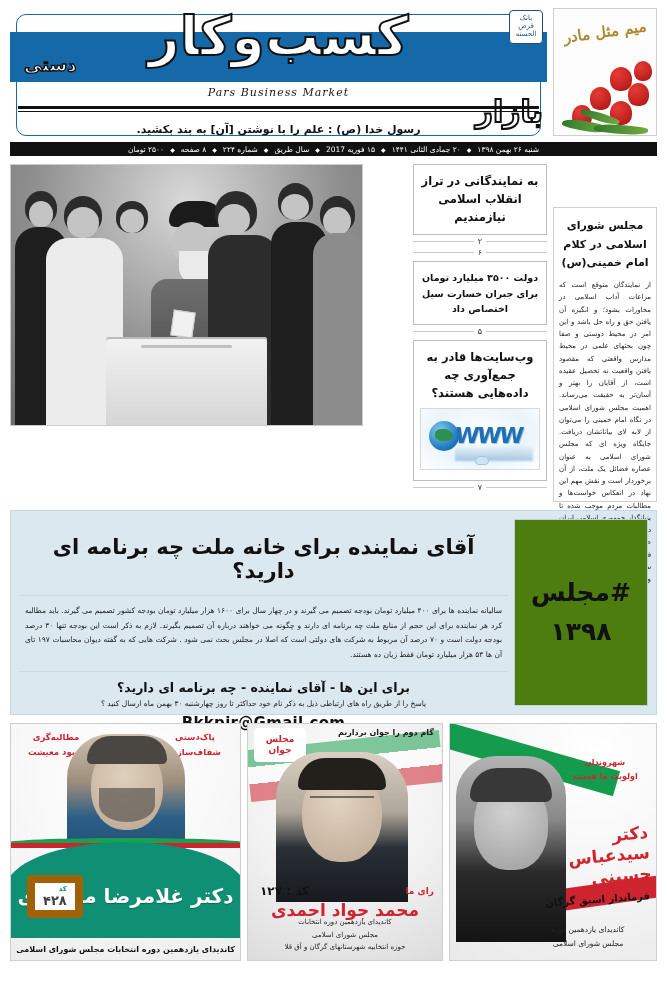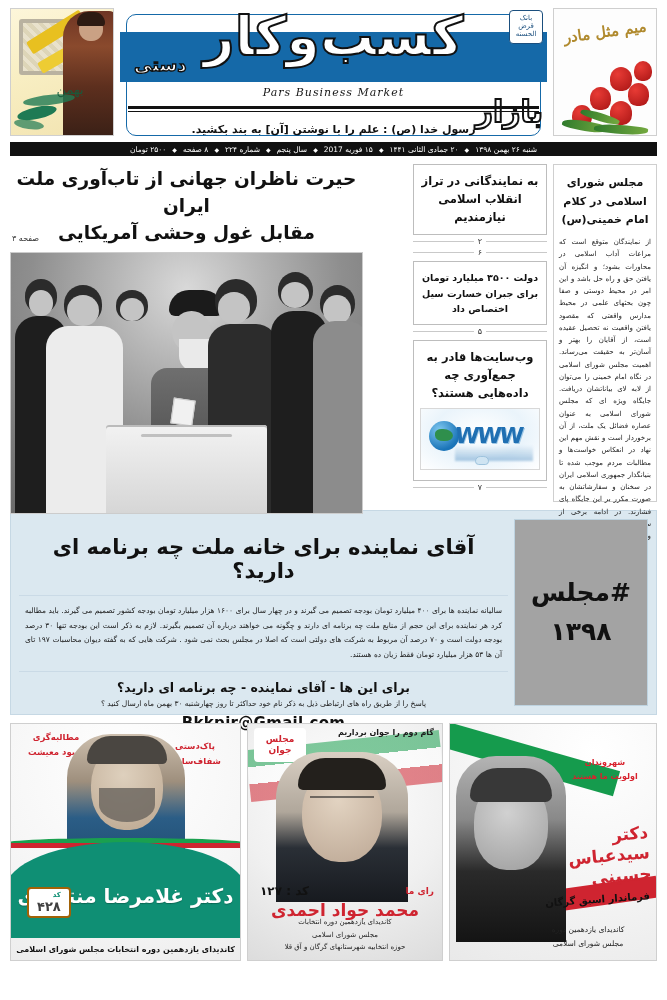--- a/index.html
+++ b/index.html
@@ -142,21 +142,21 @@
     gap:6px; font-size:7.5px; direction:rtl; white-space:nowrap;
     padding: 0 6px;
   }
   .datebar .dot { color:#fff; font-size:6px; }
 
   
   .main {
     display:flex; flex-direction:row; gap:6px;
     margin: 8px 10px 0 10px; height: 338px;
   }
-  .col-right { flex:0 0 104px; }
+  .col-right { flex:0 0 104px;margin-top:43px; }
   .col-mid   { flex:0 0 168px;padding-left:44px; }
   .col-left  { flex:1 1 auto; }
 
   .imam-box { border:1px solid #cfcfcf; height:100%; padding:5px 5px 4px 5px; }
   .imam-title {
     text-align:center; font-size:11px; font-weight:700; line-height:1.7;
     color:#111; direction:rtl; padding:4px 0 6px;
   }
   .imam-body {
     font-size:7px; line-height:1.75; text-align:justify; color:#1a1a1a;
@@ -248,21 +248,21 @@
     background:#f3f1ec; transform: rotate(8deg); border:1px solid #cfcbc4;
   }
 
   
   .banner {
     margin: 8px 10px 0 10px; height: 205px;
     background:#dbe8f0; border:1px solid #c6d8e4;
     display:flex; flex-direction:row; gap:6px; padding:8px;
   }
   .banner-right {
-    flex:0 0 134px; background:#a3a3a3; border:1px solid #bed3e0;
+    flex:0 0 134px; background:#4d7c0f; border:1px solid #bed3e0;
     display:flex; align-items:center; justify-content:center;
   }
   .hashtag {
     direction:rtl; text-align:center; color:#111;
     font-size:25px; font-weight:800; line-height:1.55;
   }
   .banner-main { flex:1 1 auto; display:flex; flex-direction:column; }
   .banner-head {
     direction:rtl; text-align:center; font-size:21px; font-weight:800;
     color:#111; padding:16px 4px 12px;
@@ -417,21 +417,21 @@
   }
   .ad-3 .p-hair {
     position:absolute; left:20px; top:2px; width:80px; height:28px;
     background:#4a4641; border-radius:40px 40px 8px 8px;
   }
   .ad-3 .p-beard {
     position:absolute; left:32px; top:54px; width:56px; height:34px;
     background:#6e6862; border-radius:0 0 50% 50%; opacity:.85;
   }
   .ad-3 .sl-right {
-    position:absolute; right:10px; top:15px; width:70px;
+    position:absolute; right:10px; top:6px; width:70px;
     direction:rtl; text-align:center; color:#cf2430;
     font-size:8.5px; font-weight:700; line-height:1.8;
   }
   .ad-3 .sl-left {
     position:absolute; left:10px; top:6px; width:70px;
     direction:rtl; text-align:center; color:#cf2430;
     font-size:8.5px; font-weight:700; line-height:1.8;
   }
   .ad-3 .greenarc {
     position:absolute; left:-6px; right:-6px; bottom:22px; height:96px;
@@ -443,49 +443,37 @@
     border-radius:50% 50% 0 0;
   }
   .ad-3 .nm {
     position:absolute; left:0; right:0; bottom:52px;
     text-align:center; color:#ffffff; direction:rtl;
     font-size:20px; font-weight:800;
     text-shadow: 0 1px 1px rgba(0,0,0,.25);
   }
   .ad-3 .codebox {
     position:absolute; left:16px; bottom:42px;
-    background:#fff; border:2px solid #a16207; border-radius:4px;
+    background:#fff; border:8px solid #a16207; border-radius:4px;
     padding:2px 8px; text-align:right; direction:rtl;
   }
   .ad-3 .codebox .cl { font-size:7px; color:#0f8f74; font-weight:700; display:block; }
   .ad-3 .codebox .cv { font-size:13px; color:#404040; font-weight:800; display:block; }
   .ad-3 .foot {
     position:absolute; left:0; right:0; bottom:6px;
     text-align:center; color:#111; font-size:8px; font-weight:700; direction:rtl;
   }
 </style>
 </head>
 <body>
 
 <div class="page">
 
   <div class="masthead">
 
-    <div class="mast-side poster-rev">
-      <div class="frame-orn"></div>
-      <div class="yellow-band"></div>
-      <div class="yellow-band2"></div>
-      <div class="figure"></div>
-      <div class="fig-head"></div>
-      <div class="fig-hair"></div>
-      <div class="grn1"></div>
-      <div class="grn2"></div>
-      <div class="grn3"></div>
-      <div class="calli">بهمن</div>
-    </div>
 
     <div class="nameplate">
       <div class="mast-outline"></div>
       <div class="blue-band"></div>
       <div class="seal">بانک قرض الحسنه</div>
       <div class="mast-title">کسب‌وکار</div>
       <div class="mast-sub-right">بازار</div>
       <div class="mast-pars">دستی</div>
       <div class="mast-latin">Pars Business Market</div>
       <div class="rule-wrap">
@@ -509,21 +497,21 @@
     </div>
   </div>
 
   <div class="datebar">
     <span>شنبه ۲۶ بهمن ۱۳۹۸</span>
     <span class="dot">◆</span>
     <span>۲۰ جمادی الثانی ۱۴۴۱</span>
     <span class="dot">◆</span>
     <span>۱۵ فوریه 2017</span>
     <span class="dot">◆</span>
-    <span>سال پنجم</span>
+    <span>سال طریق</span>
     <span class="dot">◆</span>
     <span>شماره ۲۲۴</span>
     <span class="dot">◆</span>
     <span>۸ صفحه</span>
     <span class="dot">◆</span>
     <span>۲۵۰۰ تومان</span>
   </div>
 
   <div class="main">
 
@@ -575,25 +563,20 @@
         </div>
       </div>
       <div class="hl-sep">
         <span class="line"></span>
         <span class="pg">۷</span>
         <span class="line"></span>
       </div>
     </div>
 
     <div class="col-left">
-      <div class="lead-head">
-        <div>حیرت ناظران جهانی از تاب‌آوری ملت ایران</div>
-        <div>مقابل غول وحشی آمریکایی</div>
-        <span class="pg-note">صفحه ۳</span>
-      </div>
       <div class="lead-photo">
         <div class="lp-bg"></div>
 
         <div class="head" style="left:4%;top:10%;width:9%;height:13%;"></div>
         <div class="face" style="left:5%;top:14%;width:7%;height:10%;"></div>
         <div class="body" style="left:1%;top:24%;width:15%;height:76%;"></div>
 
         <div class="head" style="left:15%;top:12%;width:11%;height:15%;"></div>
         <div class="face" style="left:16%;top:16%;width:9%;height:12%;"></div>
         <div class="body" style="left:10%;top:28%;width:22%;height:72%;background:#efece6;"></div>

